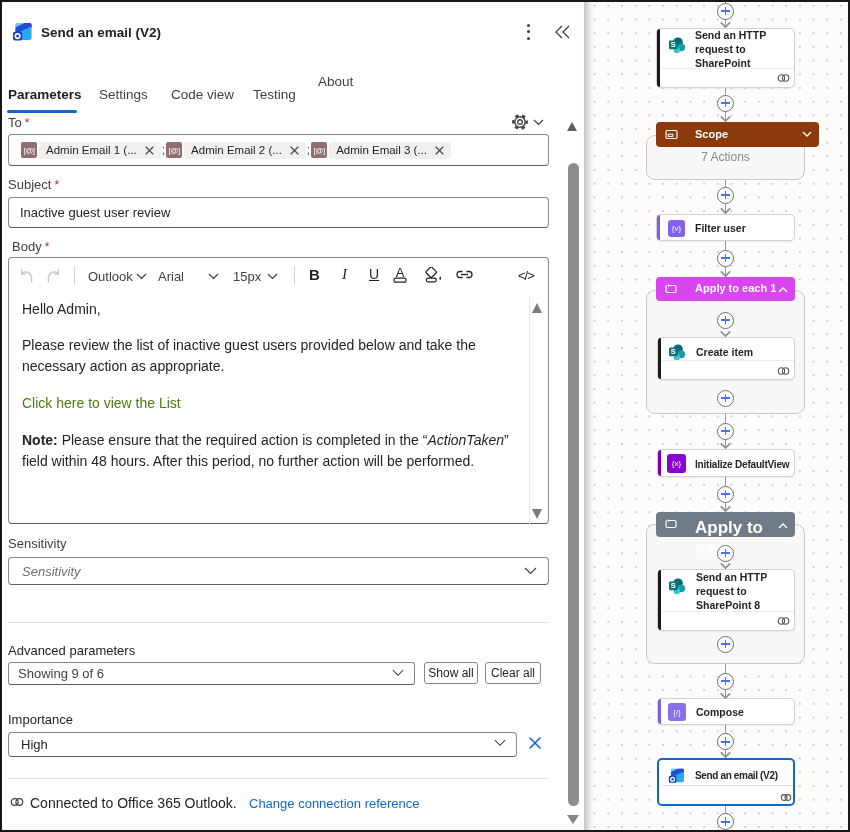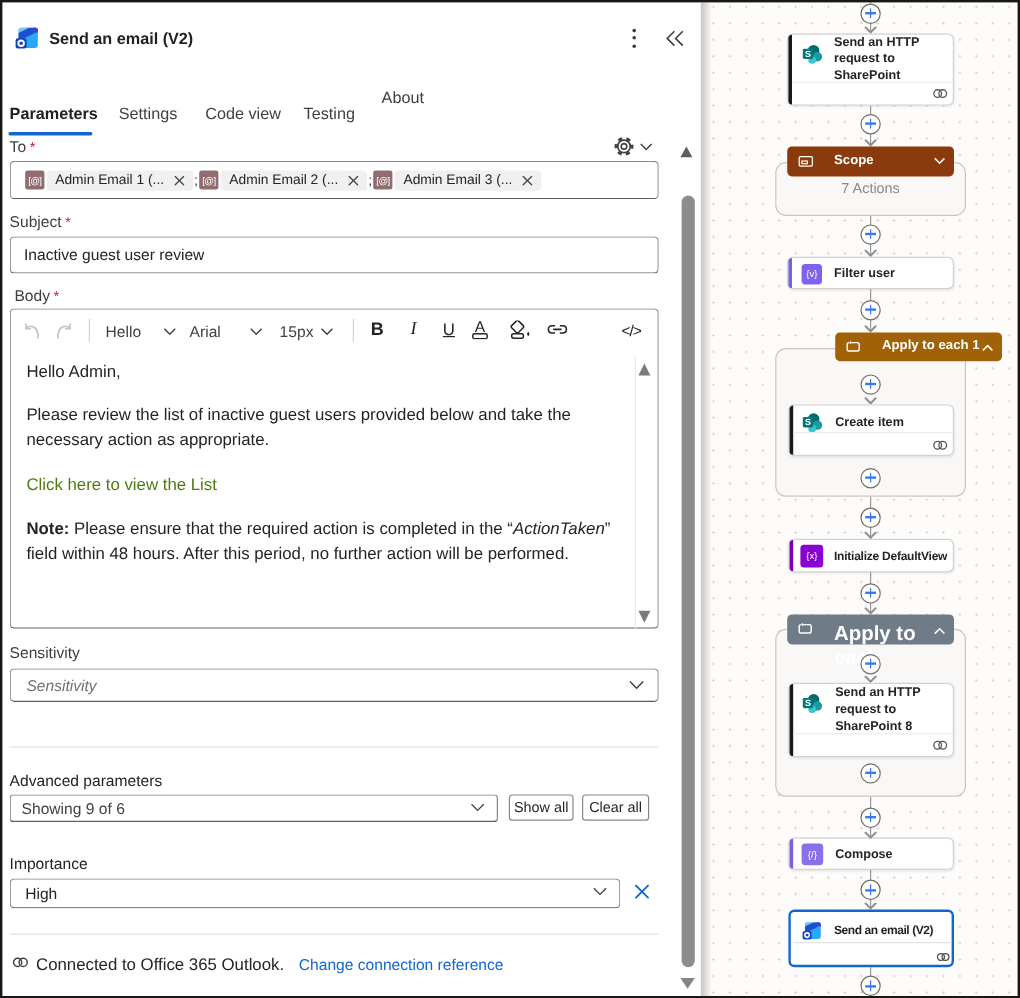--- a/index.html
+++ b/index.html
@@ -141,21 +141,21 @@
       <path d="M2.6 2.6 L2.6 6.8 L6.8 6.8"></path>
     </g>
   </svg>
   <svg class="abs" style="left:45px;top:267px" width="16" height="17" viewBox="0 0 16 17">
     <g stroke="#c6c4c2" stroke-width="1.4" fill="none">
       <path d="M3.4 15.2 Q2.4 7.2 7.8 5.2 Q11 4.2 13.2 6.4"></path>
       <path d="M13.4 2.6 L13.4 6.8 L9.2 6.8"></path>
     </g>
   </svg>
   <div class="abs tbdiv" style="left:74px;top:266px;"></div>
-  <div class="abs tbtxt" style="left:88px;top:269px;">Hello</div>
+  <div class="abs tbtxt" style="left:88px;top:269px;">Outlook</div>
   <svg class="abs" style="left:136px;top:273px" width="11" height="7" viewBox="0 0 11 7">
       <path d="M1 1 L5.5 5.5 L10 1" fill="none" stroke="#403e3d" stroke-width="1.2"></path>
     </svg>
   <div class="abs tbtxt" style="left:158px;top:269px;">Arial</div>
   <svg class="abs" style="left:208px;top:273px" width="11" height="7" viewBox="0 0 11 7">
       <path d="M1 1 L5.5 5.5 L10 1" fill="none" stroke="#403e3d" stroke-width="1.2"></path>
     </svg>
   <div class="abs tbtxt" style="left:233px;top:269px;">15px</div>
   <svg class="abs" style="left:267px;top:273px" width="11" height="7" viewBox="0 0 11 7">
       <path d="M1 1 L5.5 5.5 L10 1" fill="none" stroke="#403e3d" stroke-width="1.2"></path>
@@ -316,40 +316,40 @@
     <div class="ctitle abs" style="left:38px;top:-1px;width:97px;white-space:normal;line-height:14px;">Send an HTTP request to SharePoint</div>
     <div class="cfooter"></div>
     <svg class="abs" style="left:120px;top:44px" width="13" height="10" viewBox="0 0 13 10">
       <g fill="none" stroke="#565450" stroke-width="1.1">
           <circle cx="4.4" cy="5" r="3.2"></circle>
           <circle cx="8.6" cy="5" r="3.2"></circle>
         </g>
     </svg>
   </div>
 
-  <div class="scopehdr" style="left:656px;top:122px;width:139px;background:#8a3a0c;">
+  <div class="scopehdr" style="left:656px;top:122px;width:163px;background:#8a3a0c;">
     <svg style="margin-left:9px" width="13" height="11" viewBox="0 0 13 11">
       <rect x="1" y="1.5" width="11" height="8" rx="1.2" fill="none" stroke="#fff" stroke-width="1.1"></rect>
       <rect x="3.2" y="5.2" width="4.6" height="2.2" fill="none" stroke="#fff" stroke-width="1"></rect>
     </svg>
     <div style="position:absolute;left:39px;top:6px;font-size:11px;font-weight:700;">Scope</div>
     <svg style="position:absolute;right:7px;top:9px" width="10" height="7" viewBox="0 0 10 7">
         <path d="M1 1 L5 5 L9 1" fill="none" stroke="#fff" stroke-width="1.3"></path>
       </svg>
   </div>
 
   <div class="card" style="left:656px;top:214px;width:139px;height:27px;">
     <div class="accent" style="background:#7b61e0;"></div>
     <div class="nicon" style="left:11px;top:5px;width:17px;height:17px;background:#8162ee;">
       <span style="color:#fff;font-size:8px;">{v}</span>
     </div>
     <div class="ctitle abs" style="left:38px;top:6.5px;">Filter user</div>
   </div>
 
-  <div class="scopehdr" style="left:656px;top:277px;width:139px;height:24px;background:#a16207;margin-left:40px;">
+  <div class="scopehdr" style="left:656px;top:277px;width:139px;height:24px;background:#d946ef;">
     <svg style="margin-left:9px" width="12" height="10" viewBox="0 0 12 10">
       <path d="M3 1.5 L9.5 1.5 Q11 1.5 11 3 L11 7 Q11 8.5 9.5 8.5 L2.5 8.5 Q1 8.5 1 7 L1 3 Q1 1.5 2.5 1.5" fill="none" stroke="#fff" stroke-width="1.2"></path>
       <path d="M3.2 0 L5 1.5 L3.2 3" fill="#fff"></path>
     </svg>
     <div style="position:absolute;left:39px;top:5px;font-size:11px;font-weight:700;">Apply to each 1</div>
     <svg style="position:absolute;right:7px;top:9px" width="10" height="7" viewBox="0 0 10 7">
         <path d="M1 6 L5 2 L9 6" fill="none" stroke="#fff" stroke-width="1.3"></path>
       </svg>
   </div>
 

